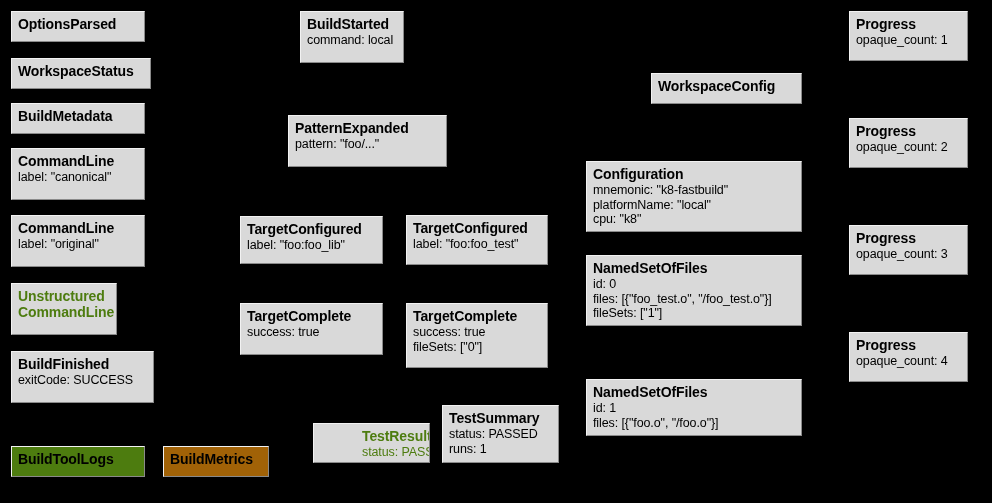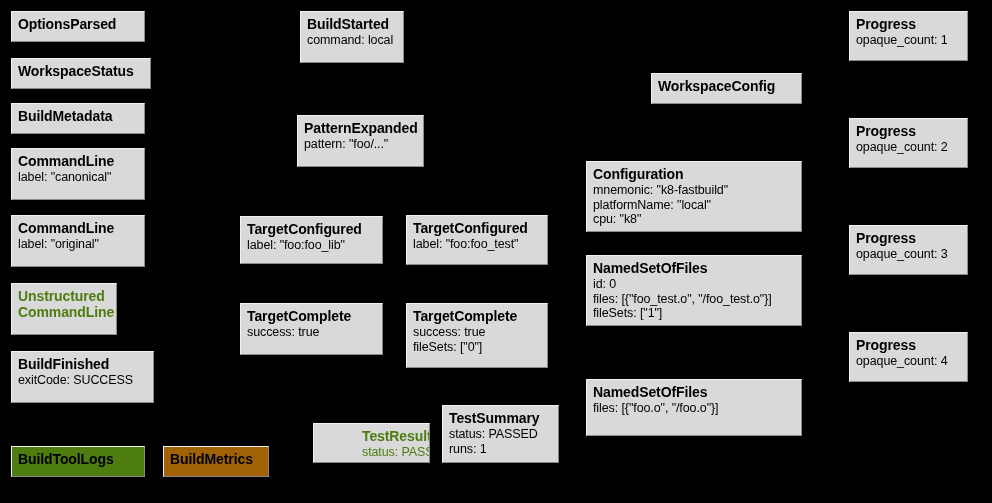--- a/index.html
+++ b/index.html
@@ -76,21 +76,21 @@
     <div class="node" style="left: 11px; top: 446px; width: 134px; height: 31px; background: #4d7c0f; color: rgb(0, 0, 0);">
       <span class="node-title">BuildToolLogs</span>
     </div>
     <div class="node" style="left: 163px; top: 446px; width: 106px; height: 31px; background: #a16207; color: rgb(0, 0, 0);">
       <span class="node-title">BuildMetrics</span>
     </div>
     <div class="node" style="left: 300px; top: 11px; width: 104px; height: 52px; background: rgb(217, 217, 217); color: rgb(0, 0, 0);">
       <span class="node-title">BuildStarted</span>
       <span class="node-field">command: local</span>
     </div>
-    <div class="node" style="left: 297px; top: 115px; width: 127px; height: 52px; background: rgb(217, 217, 217); color: rgb(0, 0, 0);">
+    <div class="node" style="left: 288px; top: 115px; width: 159px; height: 52px; background: rgb(217, 217, 217); color: rgb(0, 0, 0);">
       <span class="node-title">PatternExpanded</span>
       <span class="node-field">pattern: "foo/..."</span>
     </div>
     <div class="node" style="left: 240px; top: 216px; width: 143px; height: 48px; background: rgb(217, 217, 217); color: rgb(0, 0, 0);">
       <span class="node-title">TargetConfigured</span>
       <span class="node-field">label: "foo:foo_lib"</span>
     </div>
     <div class="node" style="left: 406px; top: 215px; width: 142px; height: 50px; background: rgb(217, 217, 217); color: rgb(0, 0, 0);">
       <span class="node-title">TargetConfigured</span>
       <span class="node-field">label: "foo:foo_test"</span>
@@ -123,20 +123,21 @@
       <span class="node-field">cpu: "k8"</span>
     </div>
     <div class="node" style="left: 586px; top: 255px; width: 216px; height: 71px; background: rgb(217, 217, 217); color: rgb(0, 0, 0);">
       <span class="node-title">NamedSetOfFiles</span>
       <span class="node-field">id: 0</span>
       <span class="node-field">files: [{"foo_test.o", "/foo_test.o"}]</span>
       <span class="node-field">fileSets: ["1"]</span>
     </div>
     <div class="node" style="left: 586px; top: 379px; width: 216px; height: 57px; background: rgb(217, 217, 217); color: rgb(0, 0, 0);">
       <span class="node-title">NamedSetOfFiles</span>
+      <span class="node-field">id: 1</span>
       <span class="node-field">files: [{"foo.o", "/foo.o"}]</span>
     </div>
     <div class="node" style="left: 849px; top: 11px; width: 119px; height: 50px; background: rgb(217, 217, 217); color: rgb(0, 0, 0);">
       <span class="node-title">Progress</span>
       <span class="node-field">opaque_count: 1</span>
     </div>
     <div class="node" style="left: 849px; top: 118px; width: 119px; height: 50px; background: rgb(217, 217, 217); color: rgb(0, 0, 0);">
       <span class="node-title">Progress</span>
       <span class="node-field">opaque_count: 2</span>
     </div>

